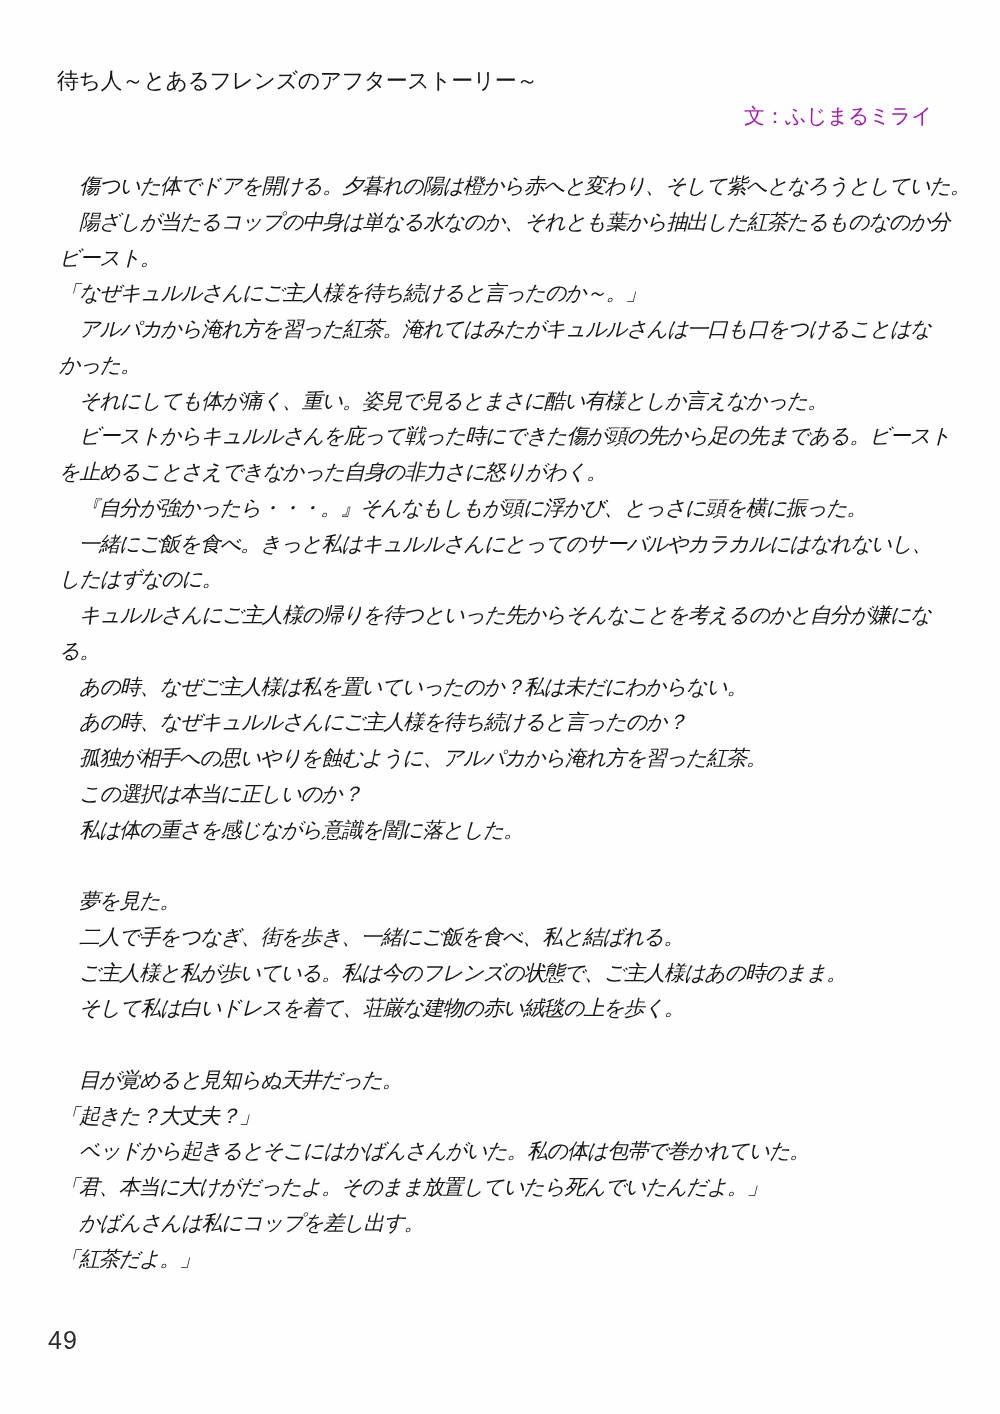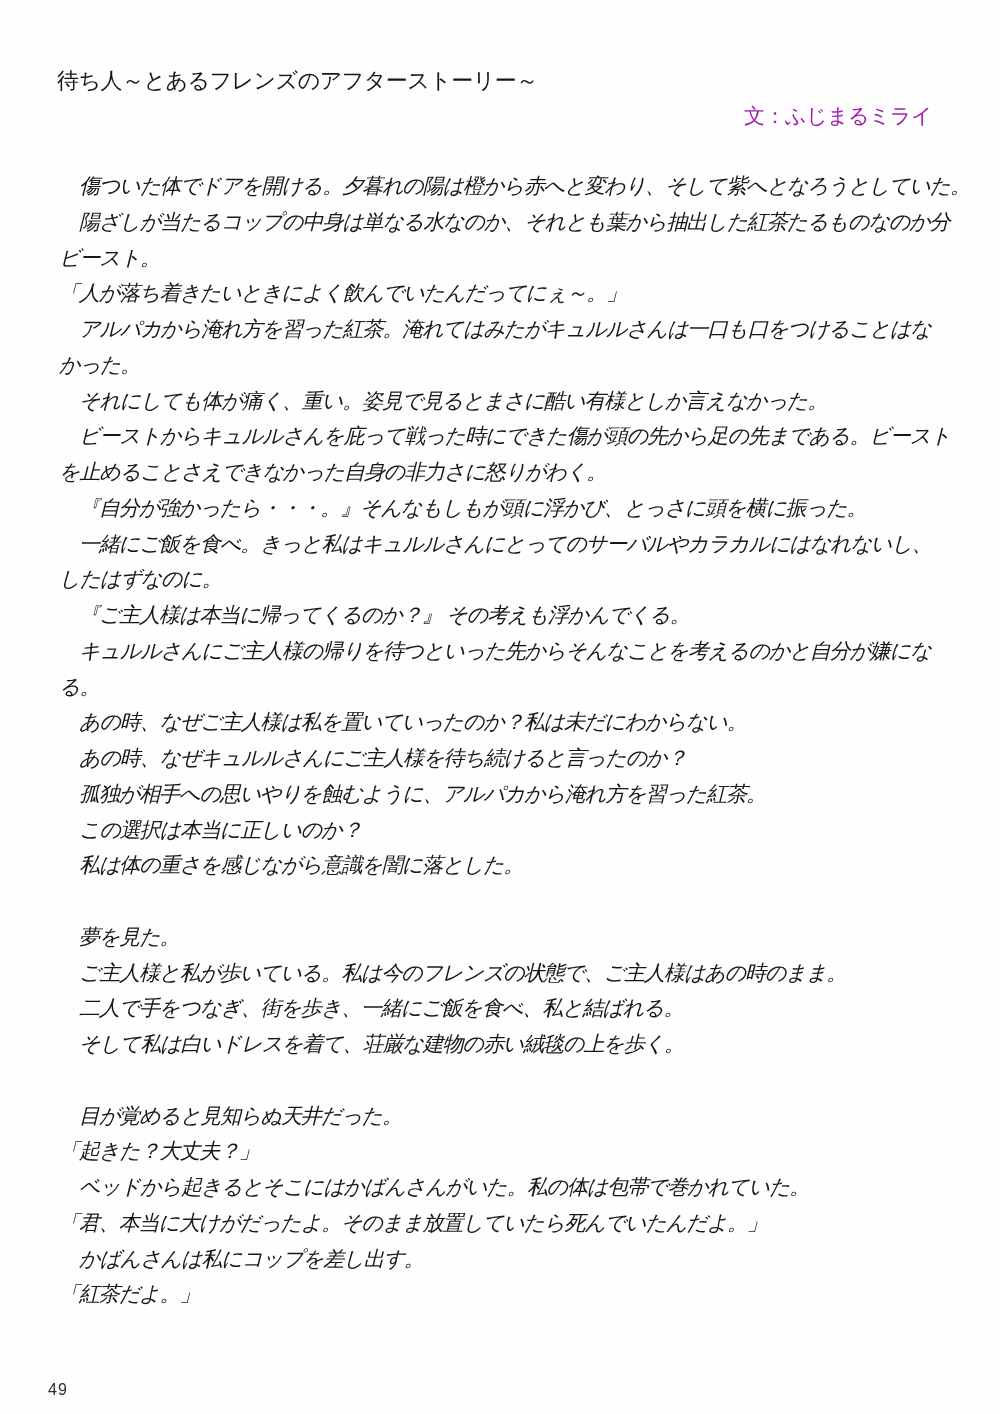--- a/index.html
+++ b/index.html
@@ -51,59 +51,58 @@
   .line {
     min-height: 35.75px;
     white-space: pre;
   }
   .line.indent {
     text-indent: 20px;
   }
   .page-number {
     position: absolute;
     left: 48px;
-    top: 1381px;
-    font-size: 16px;
+    top: 1326px;
+    font-size: 25px;
     color: #2c2c2c;
     letter-spacing: 1px;
   }
 </style>
 </head>
 <body>
 
 <div class="page">
   <h1 class="title">待ち人～とあるフレンズのアフターストーリー～</h1>
 
   <div class="author">文：ふじまるミライ</div>
 
   <div class="content">
       <div class="line indent">傷ついた体でドアを開ける。夕暮れの陽は橙から赤へと変わり、そして紫へとなろうとしていた。</div>
       <div class="line indent">陽ざしが当たるコップの中身は単なる水なのか、それとも葉から抽出した紅茶たるものなのか分</div>
       <div class="line">ビースト。</div>
-      <div class="line">「人が落ち着きたいときによく飲んでいたんだってにぇ～。」</div>
+      <div class="line">「なぜキュルルさんにご主人様を待ち続けると言ったのか～。」</div>
       <div class="line indent">アルパカから淹れ方を習った紅茶。淹れてはみたがキュルルさんは一口も口をつけることはな</div>
       <div class="line">かった。</div>
       <div class="line indent">それにしても体が痛く、重い。姿見で見るとまさに酷い有様としか言えなかった。</div>
       <div class="line indent">ビーストからキュルルさんを庇って戦った時にできた傷が頭の先から足の先まである。ビースト</div>
       <div class="line">を止めることさえできなかった自身の非力さに怒りがわく。</div>
       <div class="line indent">『自分が強かったら・・・。』そんなもしもが頭に浮かび、とっさに頭を横に振った。</div>
       <div class="line indent">一緒にご飯を食べ。きっと私はキュルルさんにとってのサーバルやカラカルにはなれないし、</div>
       <div class="line">したはずなのに。</div>
-      <div class="line indent">『ご主人様は本当に帰ってくるのか？』 その考えも浮かんでくる。</div>
       <div class="line indent">キュルルさんにご主人様の帰りを待つといった先からそんなことを考えるのかと自分が嫌にな</div>
       <div class="line">る。</div>
       <div class="line indent">あの時、なぜご主人様は私を置いていったのか？私は未だにわからない。</div>
       <div class="line indent">あの時、なぜキュルルさんにご主人様を待ち続けると言ったのか？</div>
       <div class="line indent">孤独が相手への思いやりを蝕むように、アルパカから淹れ方を習った紅茶。</div>
       <div class="line indent">この選択は本当に正しいのか？</div>
       <div class="line indent">私は体の重さを感じながら意識を闇に落とした。</div>
       <div class="line">&nbsp;</div>
       <div class="line indent">夢を見た。</div>
+      <div class="line indent">二人で手をつなぎ、街を歩き、一緒にご飯を食べ、私と結ばれる。</div>
       <div class="line indent">ご主人様と私が歩いている。私は今のフレンズの状態で、ご主人様はあの時のまま。</div>
-      <div class="line indent">二人で手をつなぎ、街を歩き、一緒にご飯を食べ、私と結ばれる。</div>
       <div class="line indent">そして私は白いドレスを着て、荘厳な建物の赤い絨毯の上を歩く。</div>
       <div class="line">&nbsp;</div>
       <div class="line indent">目が覚めると見知らぬ天井だった。</div>
       <div class="line">「起きた？大丈夫？」</div>
       <div class="line indent">ベッドから起きるとそこにはかばんさんがいた。私の体は包帯で巻かれていた。</div>
       <div class="line">「君、本当に大けがだったよ。そのまま放置していたら死んでいたんだよ。」</div>
       <div class="line indent">かばんさんは私にコップを差し出す。</div>
       <div class="line">「紅茶だよ。」</div>
     </div>
 

